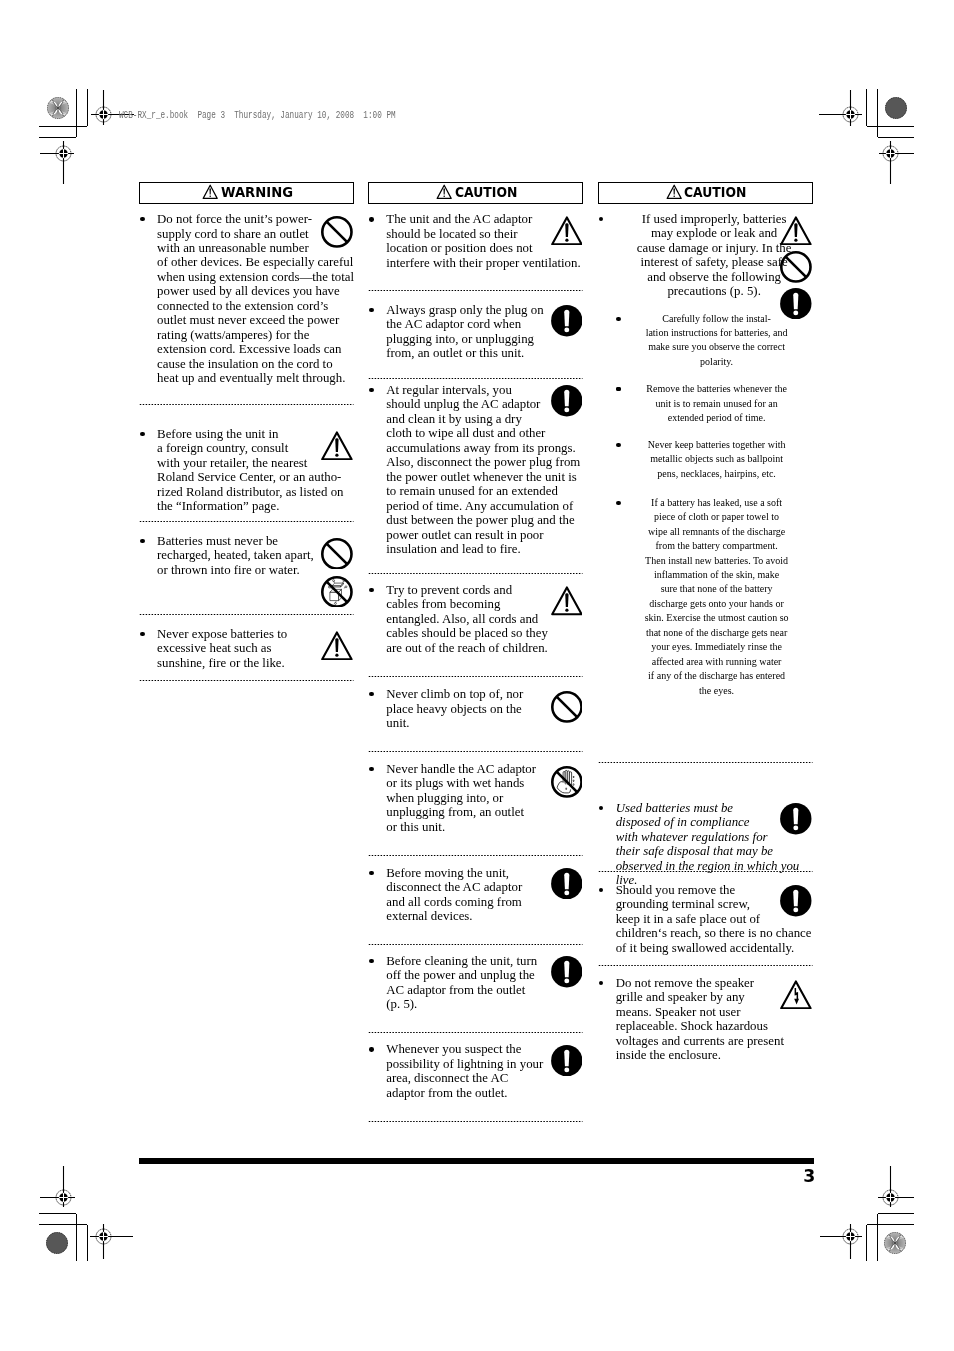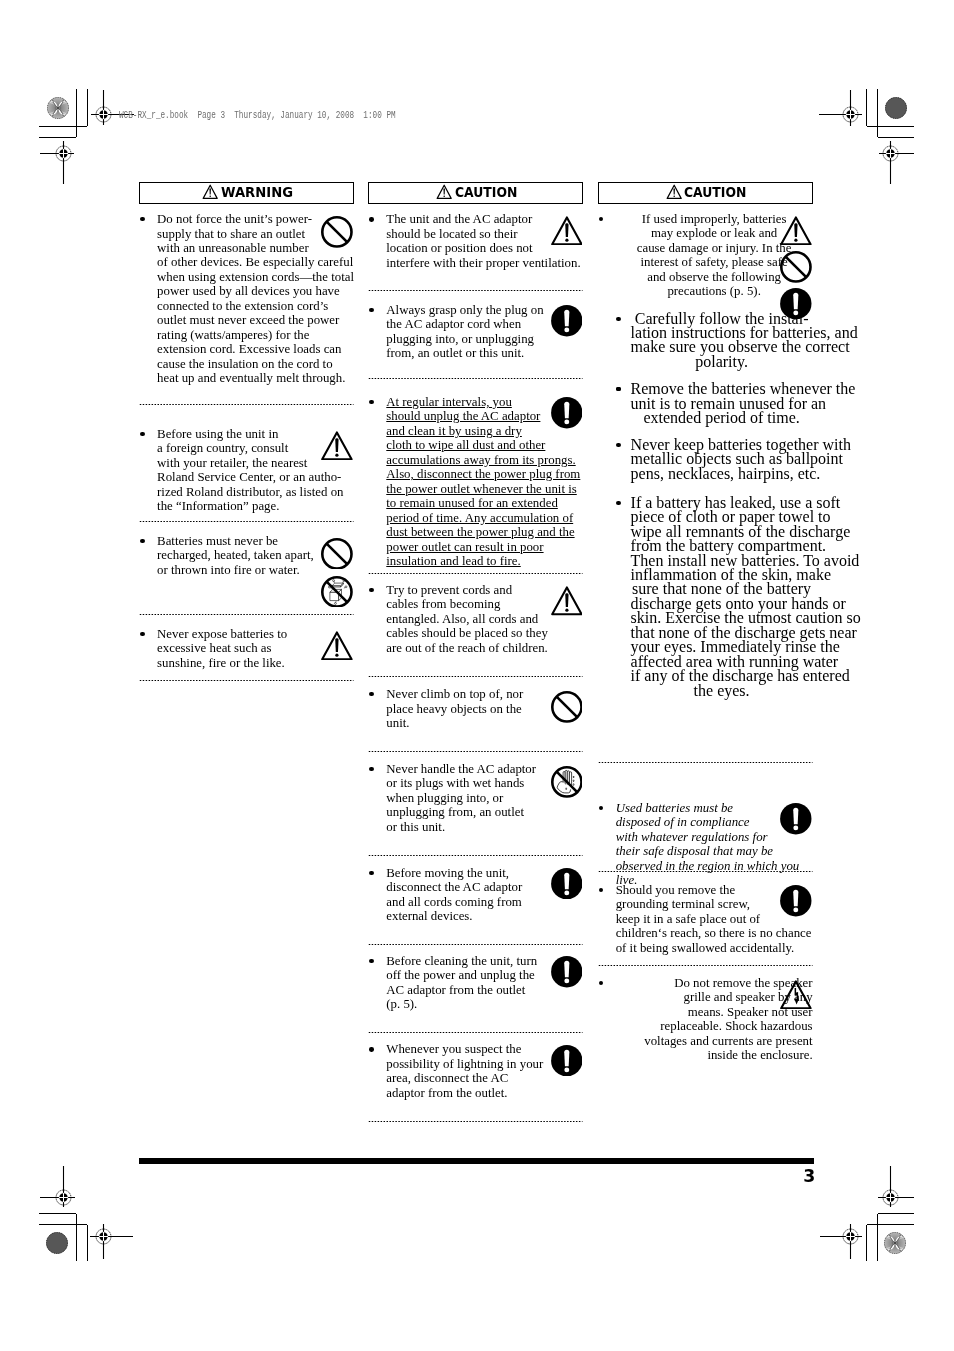--- a/index.html
+++ b/index.html
@@ -25,21 +25,21 @@
 
   .item{position:absolute;left:0;width:215px;}
   .bul{position:absolute;left:1.3px;top:5.0px;width:4.4px;height:4.3px;border-radius:50%;background:#000;}
   .lines{position:relative;margin-left:18.1px;font-size:12.85px;line-height:14.45px;}
   .ln{white-space:pre;}
   .icons{position:absolute;right:0.9px;top:0;width:31.8px;line-height:0;}
   .icons > span{position:absolute;right:0;display:block;line-height:0;}
 
   .sub{position:relative;}
   .sub .sbul{position:absolute;left:18.9px;top:5.0px;width:4.3px;height:4.2px;border-radius:50%;background:#000;}
-  .sub .slines{margin-left:33px;font-size:16px;line-height:14.45px;}
+  .sub .slines{margin-left:23px;font-size:10px;line-height:14.45px;}
 
   .sep{position:absolute;line-height:0;}
   .sep svg{display:block;}
 
   .cm{position:absolute;background:#000;}
   .reg{position:absolute;line-height:0;}
   .rose{position:absolute;line-height:0;}
 
   .footer-bar{position:absolute;left:139px;top:1158.3px;width:675.2px;height:5.3px;background:#000;}
   .page-num{position:absolute;left:600px;top:1169.5px;width:215.2px;text-align:right;
@@ -229,21 +229,21 @@
 <div class="item" style="top:30.13px;">
 <span class="bul"></span>
 <div class="icons">
 <span style="top:3.77px;"><svg width="31.8" height="31.8" viewBox="0 0 31.8 31.8">
               <circle cx="15.9" cy="15.9" r="14.6" fill="#fff" stroke="#000" stroke-width="2.6"></circle>
               <line x1="5.6" y1="5.6" x2="26.2" y2="26.2" stroke="#000" stroke-width="2.6"></line>
             </svg></span>
 </div>
 <div class="lines">
 <div class="ln">Do not force the unit’s power-</div>
-<div class="ln">supply that to share an outlet</div>
+<div class="ln">supply cord to share an outlet</div>
 <div class="ln">with an unreasonable number</div>
 <div class="ln">of other devices. Be especially careful</div>
 <div class="ln">when using extension cords—the total</div>
 <div class="ln">power used by all devices you have</div>
 <div class="ln">connected to the extension cord’s</div>
 <div class="ln">outlet must never exceed the power</div>
 <div class="ln">rating (watts/amperes) for the</div>
 <div class="ln">extension cord. Excessive loads can</div>
 <div class="ln">cause the insulation on the cord to</div>
 <div class="ln">heat up and eventually melt through.</div>
@@ -377,21 +377,21 @@
               <circle cx="15.8" cy="24.9" r="2.45" fill="#fff"></circle>
             </svg></span>
 </div>
 <div class="lines">
 <div class="ln">Always grasp only the plug on</div>
 <div class="ln">the AC adaptor cord when</div>
 <div class="ln">plugging into, or unplugging</div>
 <div class="ln">from, an outlet or this unit.</div>
 </div>
 </div>
-<div class="item" style="top:213px;text-decoration:underline;">
+<div class="item" style="top:201px;">
 <span class="bul"></span>
 <div class="icons">
 <span style="top:2.27px;"><svg width="31.6" height="31.4" viewBox="0 0 31.6 31.4">
               <circle cx="15.8" cy="15.7" r="15.7" fill="#000"></circle>
               <path d="M13.25 7.3 q0 -2.55 2.55 -2.55 q2.55 0 2.55 2.55 l-0.68 13.9 h-3.74 Z" fill="#fff"></path>
               <circle cx="15.8" cy="24.9" r="2.45" fill="#fff"></circle>
             </svg></span>
 </div>
 <div class="lines">
 <div class="ln">At regular intervals, you</div>
@@ -675,21 +675,21 @@
             </svg></span>
 </div>
 <div class="lines">
 <div class="ln">Should you remove the</div>
 <div class="ln">grounding terminal screw,</div>
 <div class="ln">keep it in a safe place out of</div>
 <div class="ln">children‘s reach, so there is no chance</div>
 <div class="ln">of it being swallowed accidentally.</div>
 </div>
 </div>
-<div class="item" style="top:794.03px;text-align:right;">
+<div class="item" style="top:794.03px;">
 <span class="bul"></span>
 <div class="icons">
 <span style="top:3.57px;"><svg width="31.8" height="29.4" viewBox="0 0 31.8 29.4">
               <path d="M15.9 1.45 L30.6 28.25 L1.2 28.25 Z" fill="#fff" stroke="#000" stroke-width="2.1" stroke-linejoin="round"></path>
               <path d="M14.6 7.9 L16.1 7.9 L16.1 12.6 L18.1 11.9 L18.1 19.6 L16.6 19.6 L16.6 14.9 L14.6 15.6 Z" fill="#000"></path>
               <path d="M14.2 18.8 L19.0 18.8 L16.6 24.6 Z" fill="#000"></path>
             </svg></span>
 </div>
 <div class="lines">
 <div class="ln">Do not remove the speaker</div>

